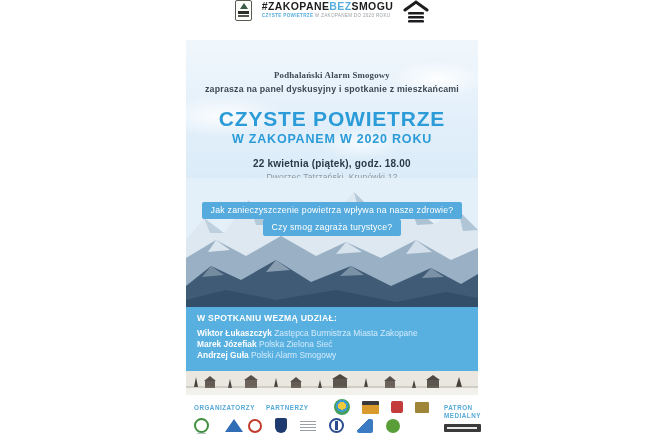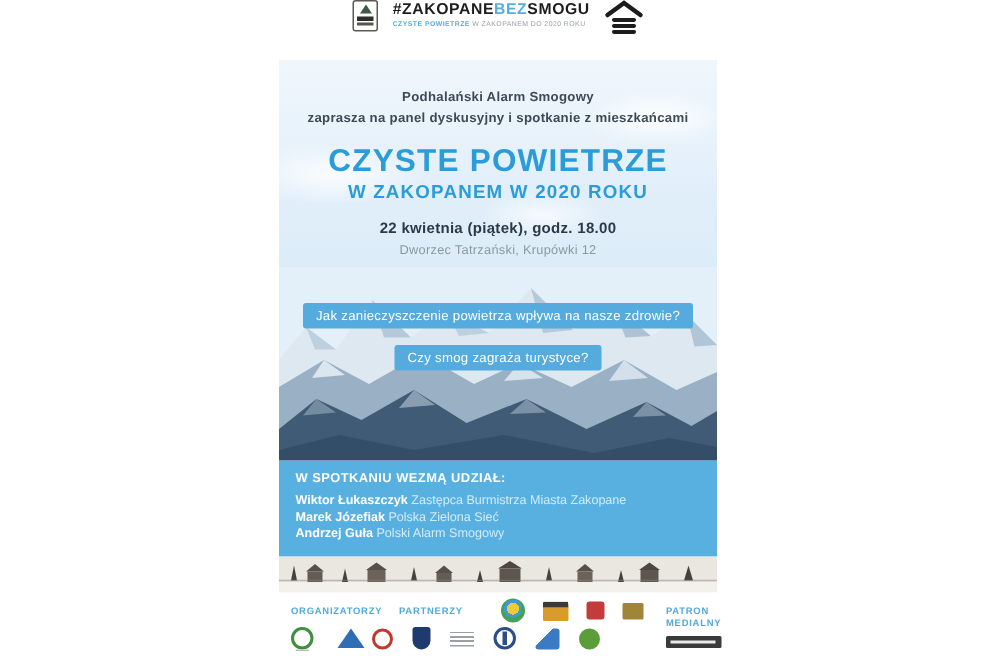--- a/index.html
+++ b/index.html
@@ -24,32 +24,32 @@
   .tagline { font-size:4.6px; letter-spacing:.3px; margin-top:1px; color:#9aa0a6; }
   .tagline .hl { color:#56ade0; font-weight:bold; }
 
   
   .sky { height:138px; text-align:center; position:relative;
          background:
            radial-gradient(70px 26px at 86% 28%, rgba(255,255,255,.95), rgba(255,255,255,0) 70%),
            radial-gradient(90px 30px at 12% 55%, rgba(255,255,255,.85), rgba(255,255,255,0) 70%),
            radial-gradient(60px 22px at 60% 75%, rgba(255,255,255,.7), rgba(255,255,255,0) 70%),
            linear-gradient(180deg,#f0f7fc 0%, #e2effa 60%, #dbecf8 100%); }
-  .intro1 { padding-top:19px; font-size:8.8px; font-weight:bold; color:#3d4a56; letter-spacing:.2px; }
+  .intro1 { padding-top:30px; font-size:8.8px; font-weight:bold; color:#3d4a56; letter-spacing:.2px;font-family:Liberation Serif, serif; }
   .intro2 { margin-top:4px; font-size:8.8px; font-weight:bold; color:#3d4a56; letter-spacing:.2px; }
   .title1 { margin-top:13px; font-size:21px; font-weight:800; color:#2b9cd8; letter-spacing:.8px; }
   .title2 { margin-top:1px; font-size:12.5px; font-weight:800; color:#2b9cd8; letter-spacing:.8px; }
   .datetime { margin-top:12px; font-size:10px; font-weight:bold; color:#2c3a48; letter-spacing:.2px; }
   .venue { margin-top:3px; font-size:8.5px; color:#8d979f; letter-spacing:.2px; }
 
   
   .mountains { position:relative; height:129px; }
   .mountains svg { position:absolute; inset:0; width:100%; height:100%; }
   .questions { position:relative; z-index:2; display:flex; flex-direction:column;
-               align-items:center; padding-top:24px; gap:11px; }
+               align-items:center; padding-top:24px; }
   .q-banner { display:inline-block; background:#55abdd; color:#ffffff; font-size:8.8px;
               padding:3px 9px 4px 9px; border-radius:2px; letter-spacing:.2px; white-space:nowrap; }
 
   
   .speakers { height:64px; background:#58b0e1; padding:6px 0 0 11px; }
   .sp-head { font-size:8.6px; font-weight:bold; color:#ffffff; letter-spacing:.3px; }
   .sp-list { margin-top:5px; }
   .sp-line { font-size:8.4px; line-height:11px; white-space:nowrap; }
   .sp-name { color:#ffffff; font-weight:bold; }
   .sp-role { color:#d2ebfa; }

